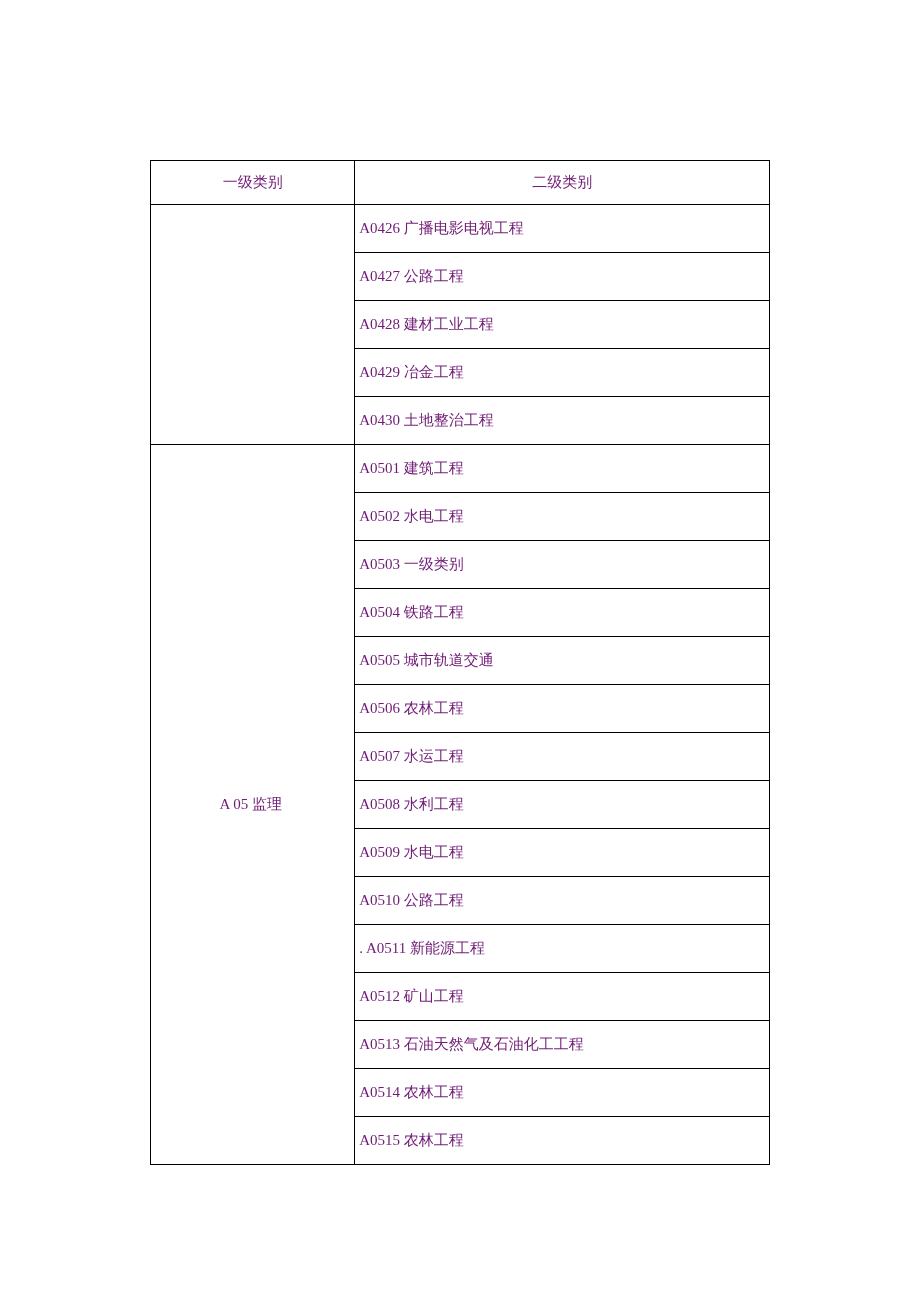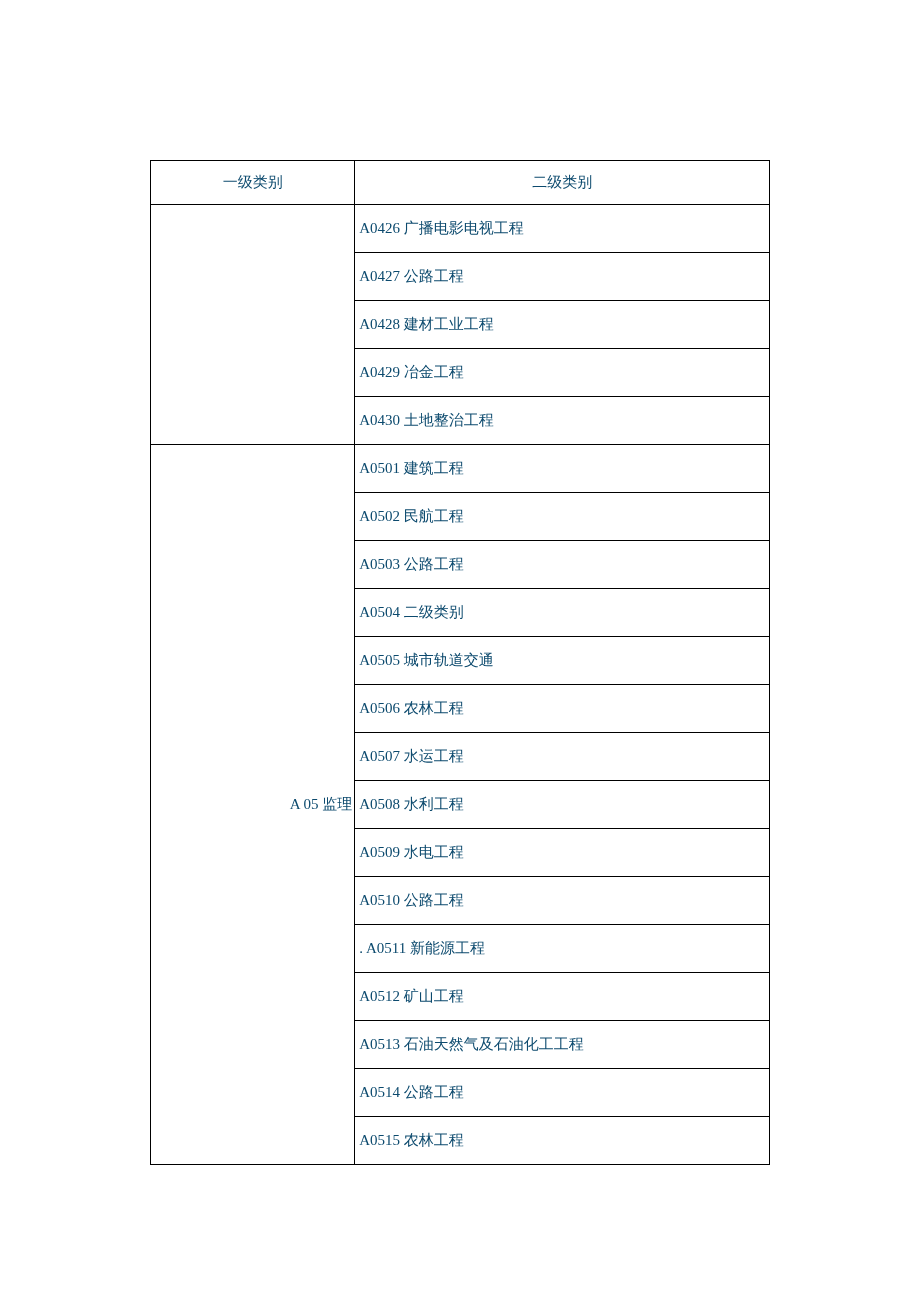--- a/index.html
+++ b/index.html
@@ -14,43 +14,43 @@
       width: 920px;
     }
     table {
       border-collapse: collapse;
       width: 100%;
       table-layout: fixed;
     }
     td, th {
       border: 1px solid #000;
       font-size: 15px;
-      color: #0c4a6e;
+      color: #701a75;
       vertical-align: middle;
-      padding: 2px;
+      padding: 8px;
     }
     th {
       font-weight: normal;
       text-align: center;
       height: 44px;
     }
     .col1 {
       width: 33%;
     }
     .col2 {
       width: 67%;
     }
     td.cell {
       height: 48px;
       padding-left: 4px;
       text-align: left;
     }
     td.level1 {
       padding-left: 4px;
-      text-align: right;
+      text-align: center;
       margin-top: 32px;
     }
     .empty {
     }
   </style>
 </head>
 <body>
 
 <table>
   <colgroup>
@@ -79,27 +79,27 @@
     </tr>
     <tr>
       <td class="cell">A0430 土地整治工程</td>
     </tr>
 
     <tr>
       <td class="level1" rowspan="15">A 05 监理</td>
       <td class="cell">A0501 建筑工程</td>
     </tr>
     <tr>
-      <td class="cell">A0502 民航工程</td>
+      <td class="cell">A0502 水电工程</td>
     </tr>
     <tr>
-      <td class="cell">A0503 公路工程</td>
+      <td class="cell">A0503 一级类别</td>
     </tr>
     <tr>
-      <td class="cell">A0504 二级类别</td>
+      <td class="cell">A0504 铁路工程</td>
     </tr>
     <tr>
       <td class="cell">A0505 城市轨道交通</td>
     </tr>
     <tr>
       <td class="cell">A0506 农林工程</td>
     </tr>
     <tr>
       <td class="cell">A0507 水运工程</td>
     </tr>
@@ -115,19 +115,19 @@
     <tr>
       <td class="cell">. A0511 新能源工程</td>
     </tr>
     <tr>
       <td class="cell">A0512 矿山工程</td>
     </tr>
     <tr>
       <td class="cell">A0513 石油天然气及石油化工工程</td>
     </tr>
     <tr>
-      <td class="cell">A0514 公路工程</td>
+      <td class="cell">A0514 农林工程</td>
     </tr>
     <tr>
       <td class="cell">A0515 农林工程</td>
     </tr>
   </tbody>
 </table>
 
 </body></html>

